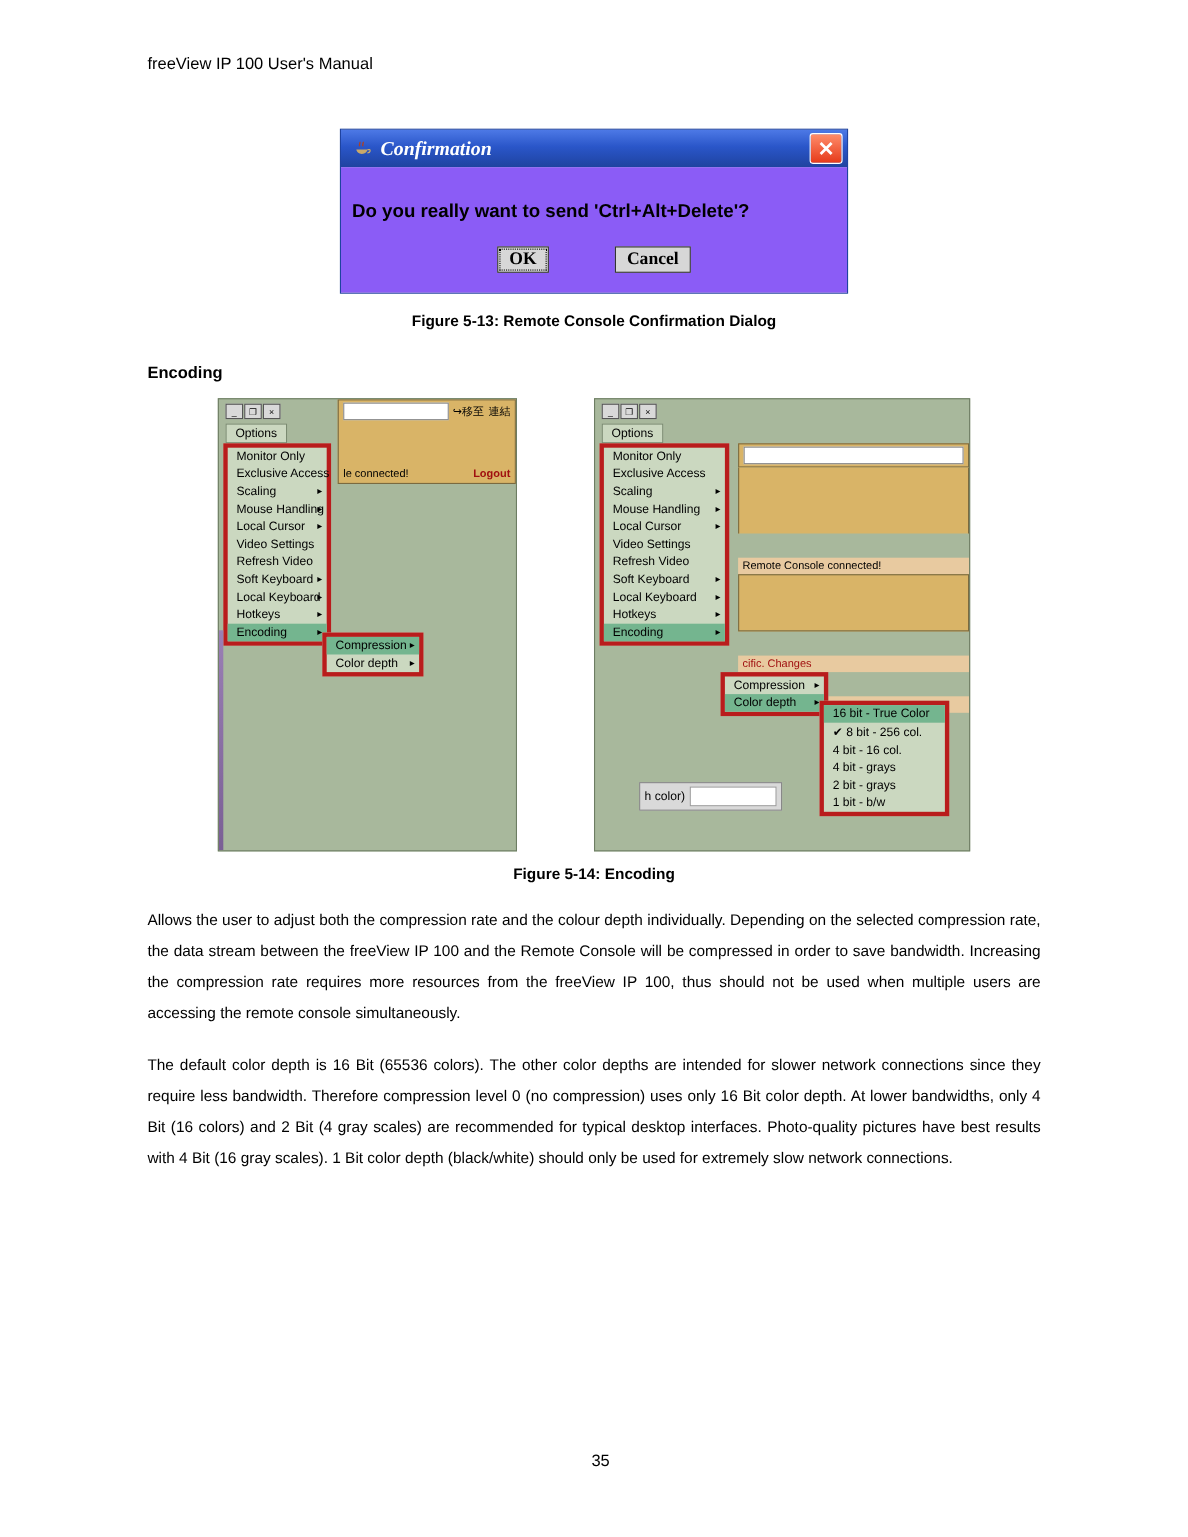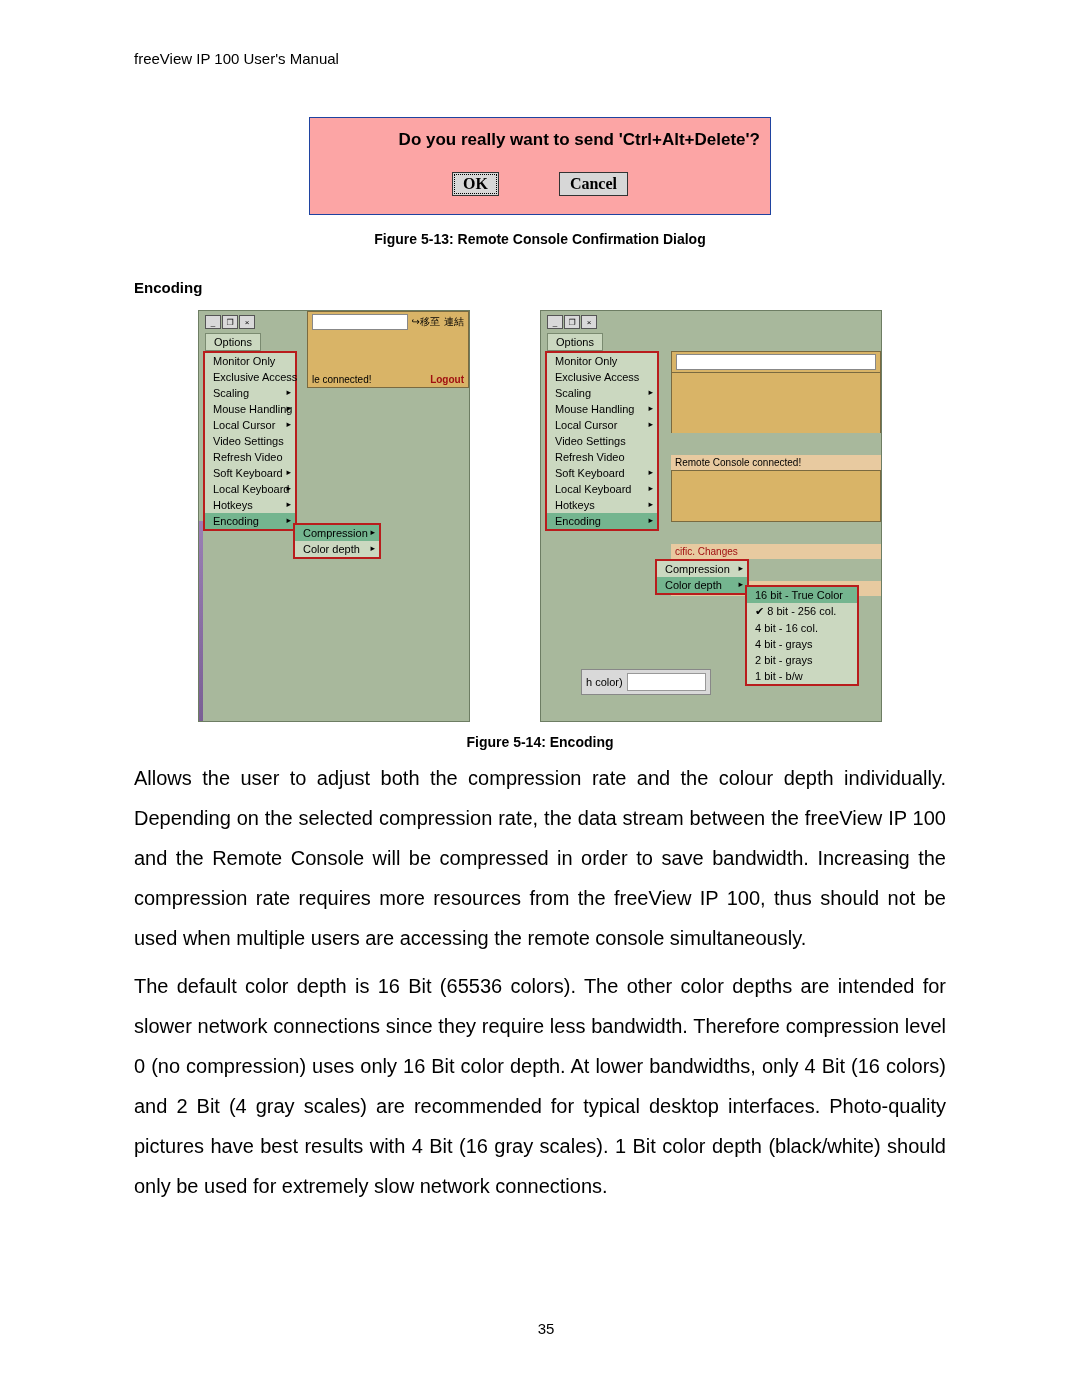--- a/index.html
+++ b/index.html
@@ -54,23 +54,23 @@
   }
   .dlg-close {
     width: 28px; height: 26px;
     background: linear-gradient(to bottom, #ff8d6b, #e63a1a);
     border: 1px solid #fff;
     border-radius: 3px;
     display: flex; align-items: center; justify-content: center;
     color: #fff; font-weight: bold; font-size: 18px;
   }
   .dlg-body {
-    padding: 12px 10px 18px 10px;
-    text-align: right;
-    background: #fca5a5;
+    padding: 30px 10px 18px 10px;
+    text-align: left;
+    background: #8b5cf6;
   }
   .dlg-question {
     font-weight: bold;
     font-size: 17px;
   }
   .dlg-buttons {
     margin-top: 22px;
     display: flex;
     justify-content: center;
     gap: 60px;
@@ -133,21 +133,21 @@
   .options-btn {
     display: inline-block;
     padding: 2px 8px;
     background: #cbd8c0;
     border: 1px solid #7a8a70;
     margin: 2px;
   }
   .menu {
     position: absolute;
     background: #cbd8c0;
-    border: 2px solid #b91c1c;
+    border: 4px solid #b91c1c;
   }
   .menu .item {
     padding: 2px 20px 2px 8px;
     white-space: nowrap;
     position: relative;
     cursor: default;
   }
   .menu .item.arrow::after {
     content: "▸";
     position: absolute;
@@ -194,21 +194,21 @@
     top: 40px; left: 4px; width: 110px;
   }
   .enc-right .submenu2 {
     top: 248px; left: 114px; width: 90px;
   }
   .enc-right .submenu3 {
     top: 274px; left: 204px; width: 110px;
   }
   .gray-strip {
     position: absolute;
-    bottom: 26px;
+    bottom: 36px;
     left: 40px;
     width: 120px;
     height: 24px;
     background: #d9d9d9;
     border: 1px solid #888;
     display: flex;
     align-items: center;
     padding: 0 4px;
     gap: 4px;
   }
@@ -221,41 +221,56 @@
 
   .fig14-caption {
     text-align: center;
     margin-top: 12px;
     font-weight: bold;
     font-size: 14px;
   }
 
   
   .para {
-    margin-top: 8px;
+    margin-top: 20px;
     text-align: justify;
-    font-size: 20px;
+    font-size: 14px;
     line-height: 2.0;
   }
   .page-number {
     text-align: center;
     font-size: 15px;
     position: absolute;
     bottom: 60px;
     left: 12px; right: 0;
   }
 </style>
 </head>
 <body>
 
 <div class="page">
   <div class="header-line">freeView IP 100 User's Manual</div>
 
   <div class="figure-wrap">
     <div class="dlg-outer">
+      <div class="dlg-titlebar">
+        <span class="dlg-title-icon">
+          <svg width="16" height="16" viewBox="0 0 16 16">
+              <path d="M3 9c0 2 2 4 5 4s5-2 5-4H3z" fill="#c9a96a"></path>
+              <path d="M13 9h2c1 0 1 3-2 3" fill="none" stroke="#c9a96a" stroke-width="1.3"></path>
+              <path d="M6 2c1 1-1 2 0 4M9 2c1 1-1 2 0 4" fill="none" stroke="#b04020" stroke-width="1.2"></path>
+            </svg>
+        </span>
+        <span class="dlg-title-text">Confirmation</span>
+        <div class="dlg-close">
+          <svg width="14" height="14" viewBox="0 0 14 14">
+              <path d="M2 2 L12 12 M12 2 L2 12" stroke="#fff" stroke-width="2.5"></path>
+            </svg>
+        </div>
+      </div>
       <div class="dlg-body">
         <div class="dlg-question">Do you really want to send 'Ctrl+Alt+Delete'?</div>
         <div class="dlg-buttons">
           <div class="dlg-btn ok">OK</div>
           <div class="dlg-btn">Cancel</div>
         </div>
       </div>
     </div>
     <div class="fig-caption">Figure 5-13: Remote Console Confirmation Dialog</div>
   </div>

